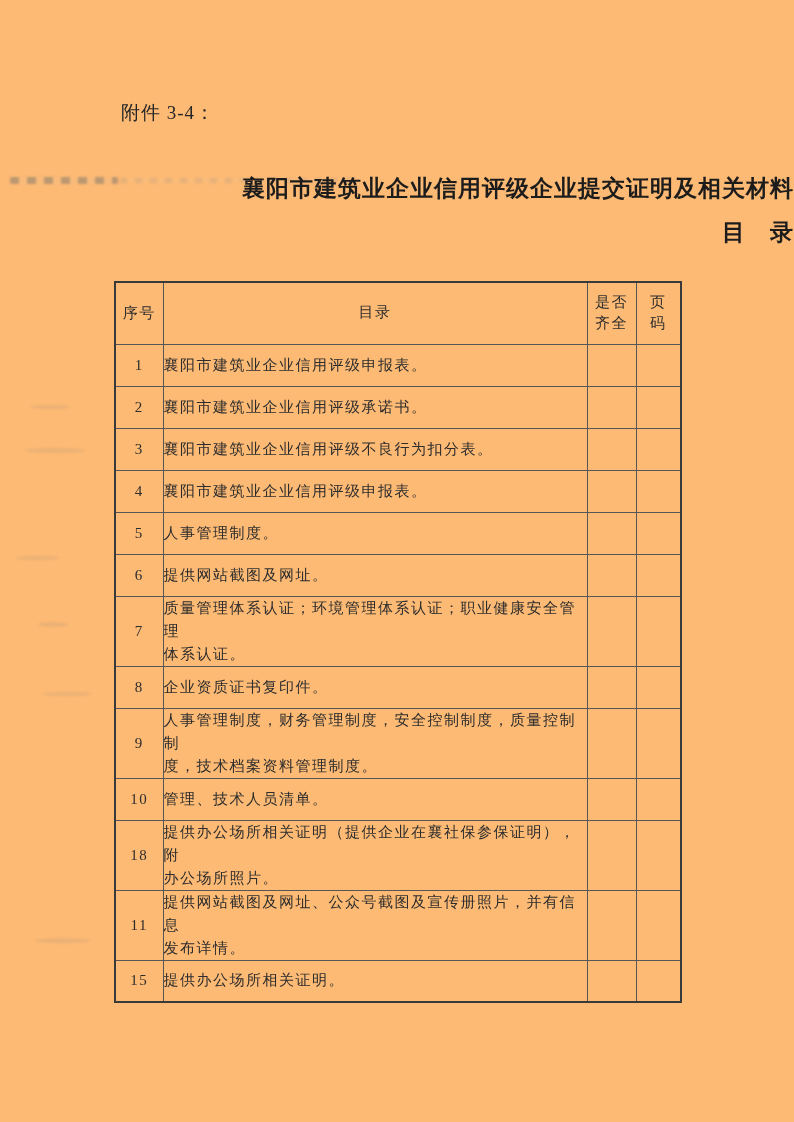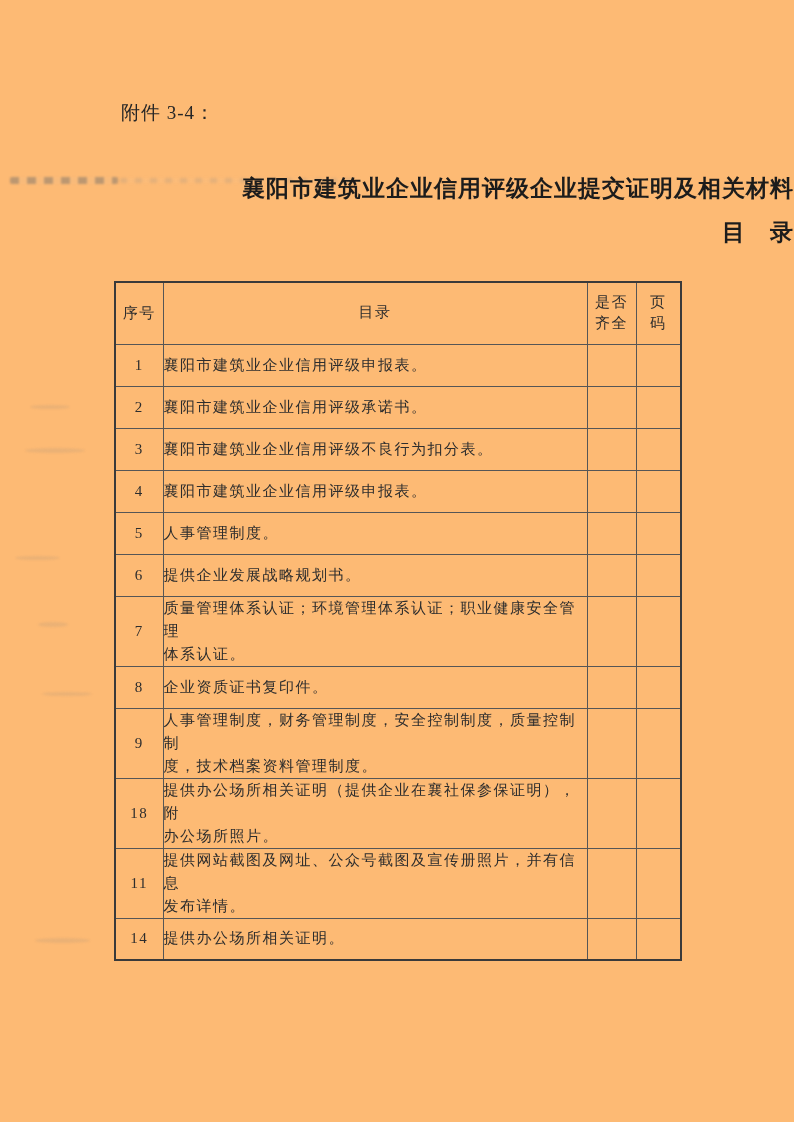--- a/index.html
+++ b/index.html
@@ -154,21 +154,21 @@
       <td class="cell-center"></td>
     </tr>
     <tr class="row-single">
       <td class="cell-center">5</td>
       <td class="cell-cat">人事管理制度。</td>
       <td class="cell-center"></td>
       <td class="cell-center"></td>
     </tr>
     <tr class="row-single">
       <td class="cell-center">6</td>
-      <td class="cell-cat">提供企业发展战略规划书。</td>
+      <td class="cell-cat">提供网站截图及网址。</td>
       <td class="cell-center"></td>
       <td class="cell-center"></td>
     </tr>
     <tr class="row-double">
       <td class="cell-center">7</td>
       <td class="cell-cat">质量管理体系认证；环境管理体系认证；职业健康安全管理
 体系认证。</td>
       <td class="cell-center"></td>
       <td class="cell-center"></td>
     </tr>
@@ -178,36 +178,42 @@
       <td class="cell-center"></td>
       <td class="cell-center"></td>
     </tr>
     <tr class="row-double">
       <td class="cell-center">9</td>
       <td class="cell-cat">人事管理制度，财务管理制度，安全控制制度，质量控制制
 度，技术档案资料管理制度。</td>
       <td class="cell-center"></td>
       <td class="cell-center"></td>
     </tr>
+    <tr class="row-single">
+      <td class="cell-center">10</td>
+      <td class="cell-cat">管理、技术人员清单。</td>
+      <td class="cell-center"></td>
+      <td class="cell-center"></td>
+    </tr>
     <tr class="row-double">
       <td class="cell-center">18</td>
       <td class="cell-cat">提供办公场所相关证明（提供企业在襄社保参保证明），附
 办公场所照片。</td>
       <td class="cell-center"></td>
       <td class="cell-center"></td>
     </tr>
     <tr class="row-double">
       <td class="cell-center">11</td>
       <td class="cell-cat">提供网站截图及网址、公众号截图及宣传册照片，并有信息
 发布详情。</td>
       <td class="cell-center"></td>
       <td class="cell-center"></td>
     </tr>
     <tr class="row-single">
-      <td class="cell-center">14</td>
+      <td class="cell-center">15</td>
       <td class="cell-cat">提供办公场所相关证明。</td>
       <td class="cell-center"></td>
       <td class="cell-center"></td>
     </tr>
   </tbody>
     </table>
 
 </div>
 
 </body></html>

